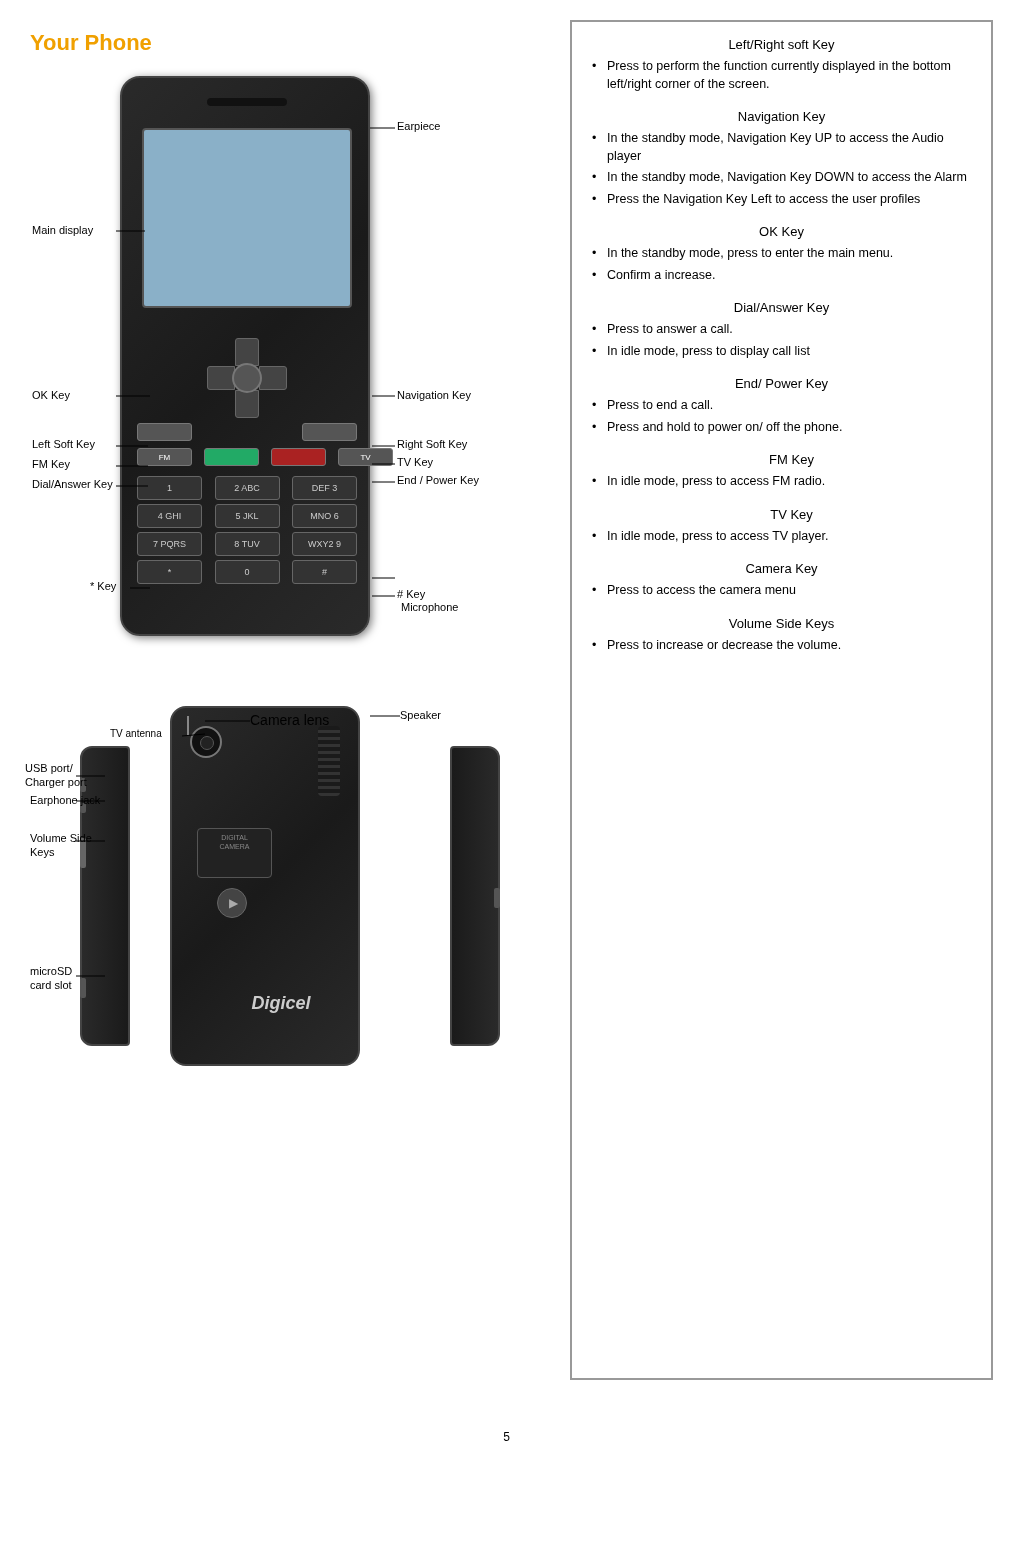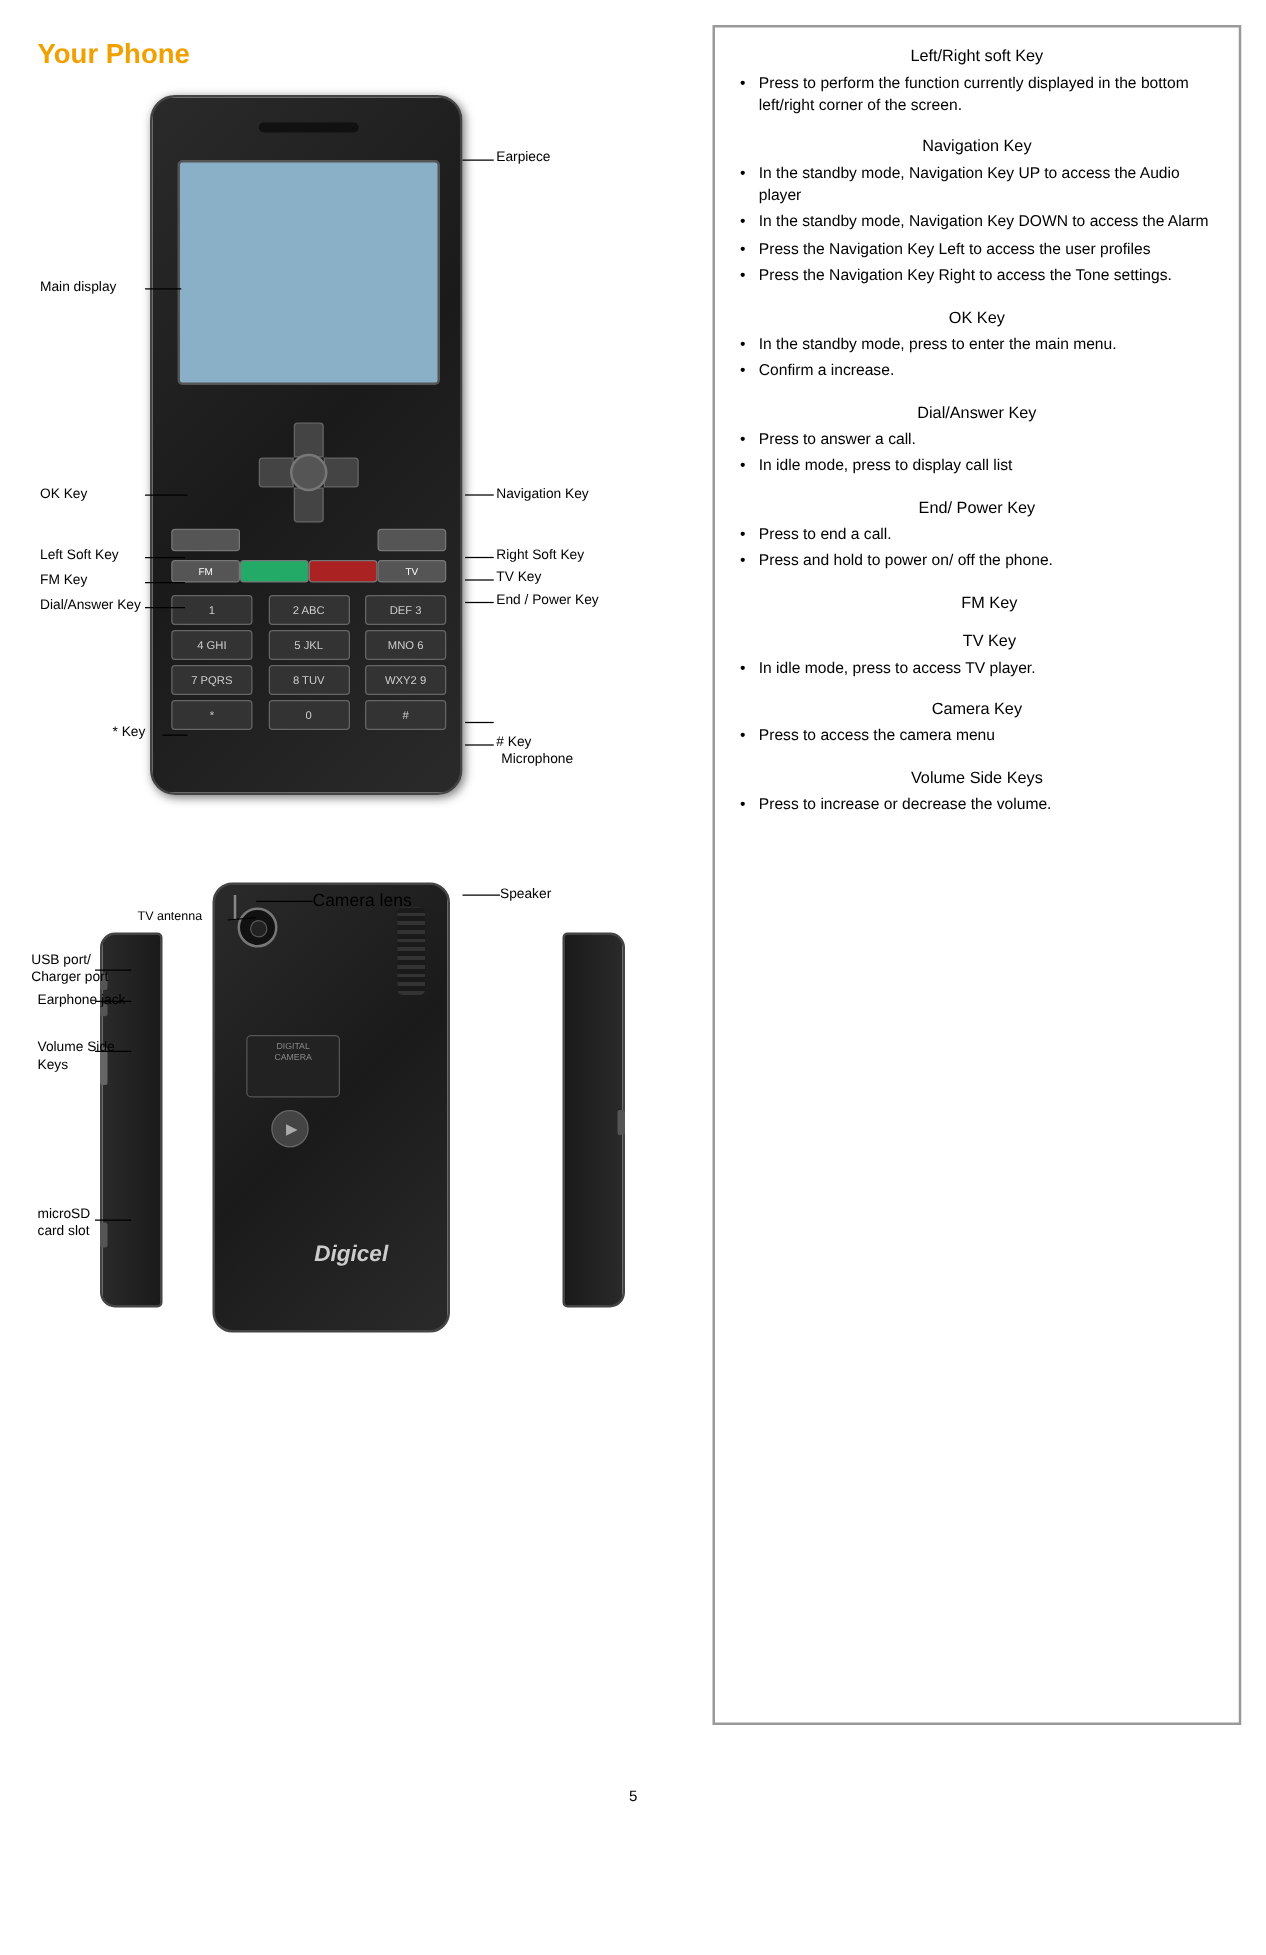--- a/index.html
+++ b/index.html
@@ -138,21 +138,21 @@
       border: 1px solid #777;
     }
 
     
     .action-keys-row {
       position: absolute;
       left: 0;
       top: 120px;
       width: 256px;
       display: flex;
-      justify-content: flex-start;
+      justify-content: space-between;
     }
 
     .action-key {
       width: 55px;
       height: 18px;
       border-radius: 3px;
       border: 1px solid #777;
     }
     .key-green { background: #2a6; }
     .key-red { background: #a22; }
@@ -430,21 +430,20 @@
         <li>Press to perform the function currently displayed in the bottom left/right corner of the screen.</li>
       </ul>
     </div>
 
     <div class="key-section">
       <div class="key-section-title">Navigation Key</div>
       <ul>
         <li>In the standby mode,  Navigation Key UP to access the Audio player</li>
         <li>In the standby mode,  Navigation Key DOWN to access the Alarm</li>
         <li>Press the Navigation Key Left to access the user profiles</li>
-        <li>Press the Navigation Key Right to access the Tone settings.</li>
       </ul>
     </div>
 
     <div class="key-section">
       <div class="key-section-title">OK Key</div>
       <ul>
         <li>In the standby mode, press to enter the main menu.</li>
         <li>Confirm a increase.</li>
       </ul>
     </div>
@@ -460,20 +459,23 @@
     <div class="key-section">
       <div class="key-section-title">End/ Power Key</div>
       <ul>
         <li>Press to end a call.</li>
         <li>Press and hold to power on/ off the phone.</li>
       </ul>
     </div>
 
     <div class="key-section">
       <div class="key-section-title" style="padding-left:20px;">FM Key</div>
+      <ul>
+        <li>In idle mode, press to access FM radio.</li>
+      </ul>
     </div>
 
     <div class="key-section">
       <div class="key-section-title" style="padding-left:20px;">TV Key</div>
       <ul>
         <li>In idle mode, press to access TV player.</li>
       </ul>
     </div>
 
     <div class="key-section">

